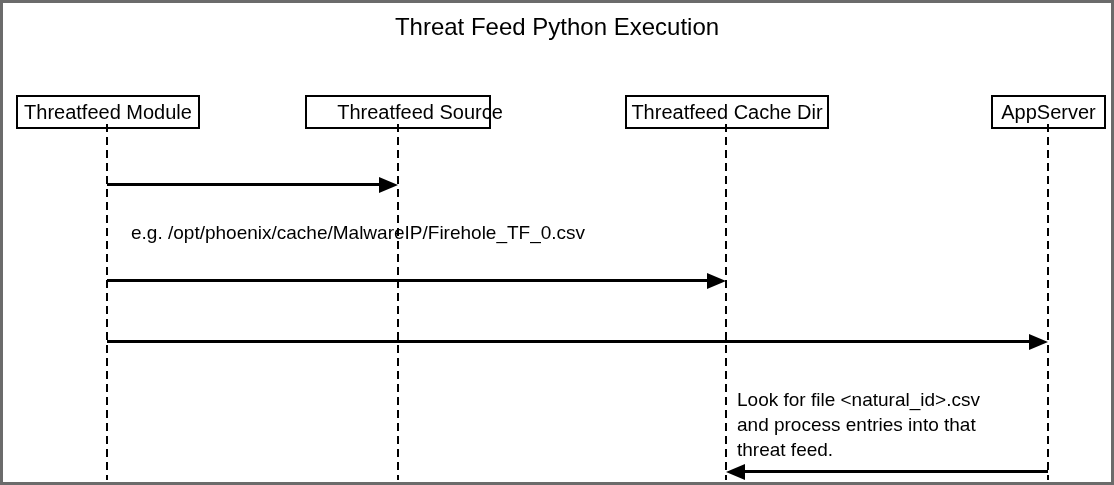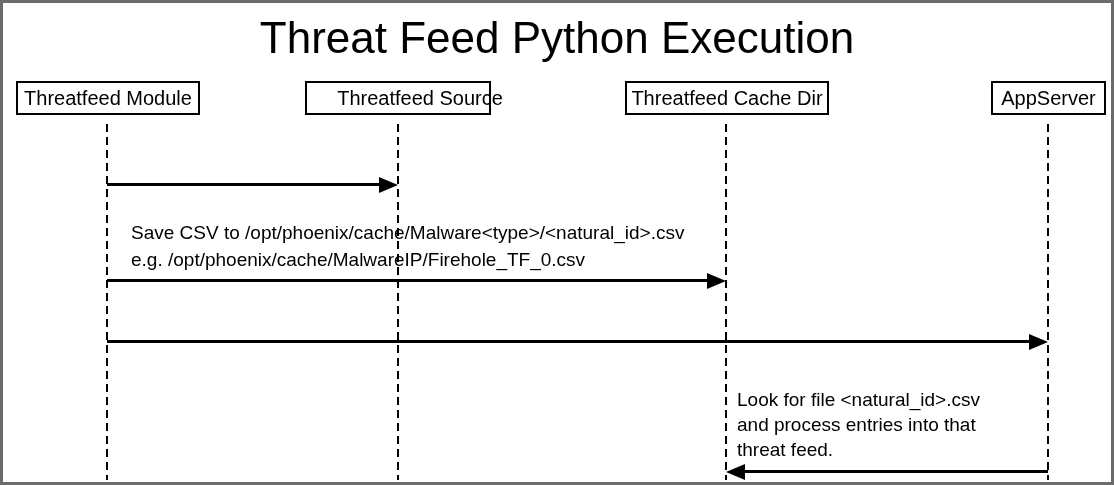--- a/index.html
+++ b/index.html
@@ -19,28 +19,28 @@
     background: var(--background);
     border: 3px solid var(--frame);
     overflow: hidden;
   }
   .title {
     position: absolute;
     top: 10px;
     left: 0;
     width: 100%;
     text-align: center;
-    font-size: 44px;
+    font-size: 24px;
     font-weight: 400;
     color: var(--ink);
     letter-spacing: 0px;
   }
   .actor {
     position: absolute;
-    top: 78px;
+    top: 92px;
     height: 34px;
     border: 2px solid var(--ink);
     background: var(--background);
     display: flex;
     align-items: center;
     justify-content: center;
     font-size: 20px;
     color: var(--ink);
     white-space: nowrap;
   }
@@ -122,21 +122,20 @@
 
   <div class="lifeline lifeline-1"></div>
   <div class="lifeline lifeline-2"></div>
   <div class="lifeline lifeline-3"></div>
   <div class="lifeline lifeline-4"></div>
 
   <div class="msg-line msg1-line"></div>
   <div class="arrowhead arrow-right msg1-arrow"></div>
 
   <div class="msg-label msg2-label">
-    <div>Save CSV to /opt/phoenix/cache/Malware&lt;type&gt;/&lt;natural_id&gt;.csv</div>
     <div>e.g. /opt/phoenix/cache/MalwareIP/Firehole_TF_0.csv</div>
   </div>
   <div class="msg-line msg2-line"></div>
   <div class="arrowhead arrow-right msg2-arrow"></div>
 
   <div class="msg-line msg3-line"></div>
   <div class="arrowhead arrow-right msg3-arrow"></div>
 
   <div class="msg-label msg4-label">
     <div>Look for file &lt;natural_id&gt;.csv</div>

